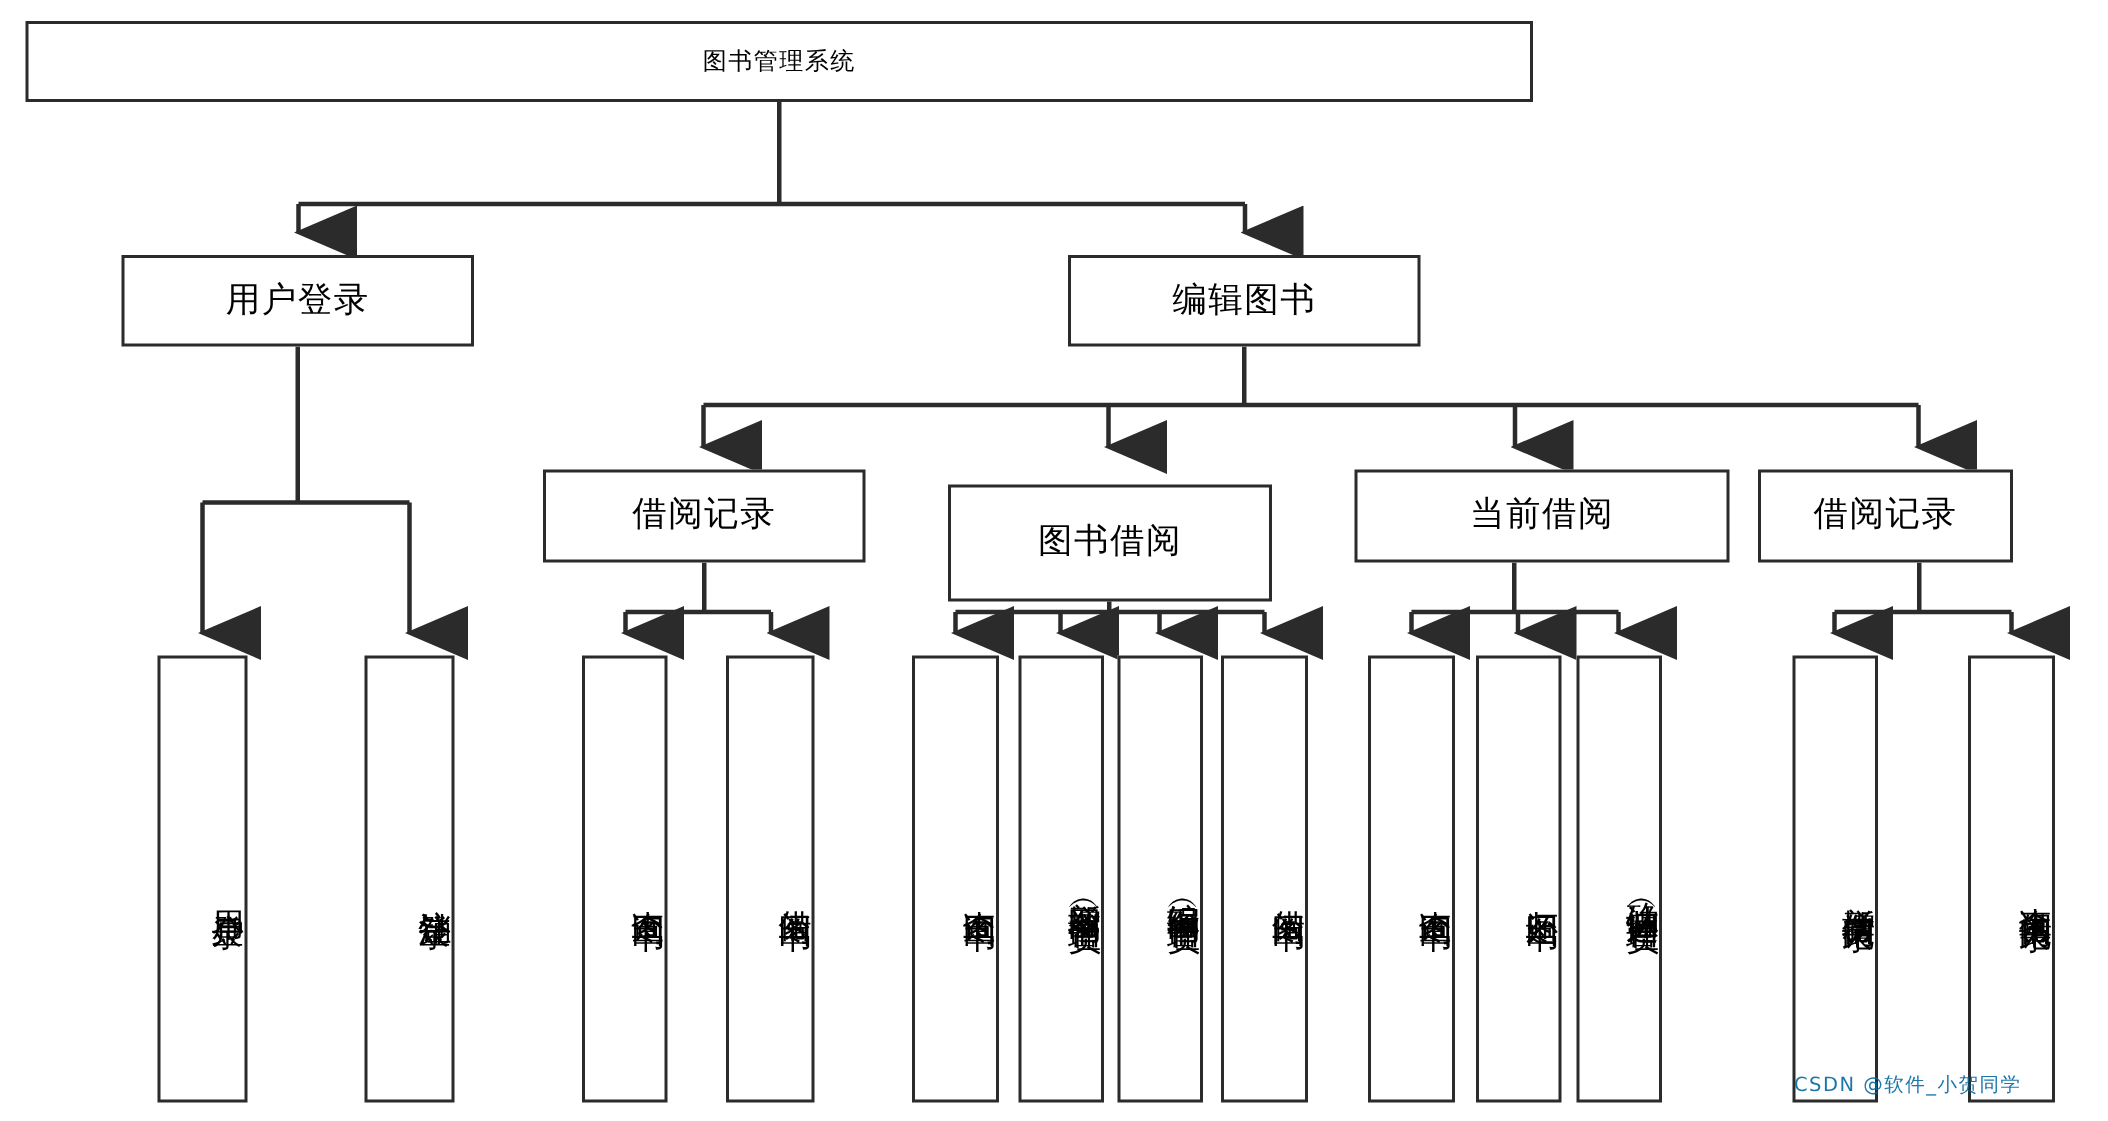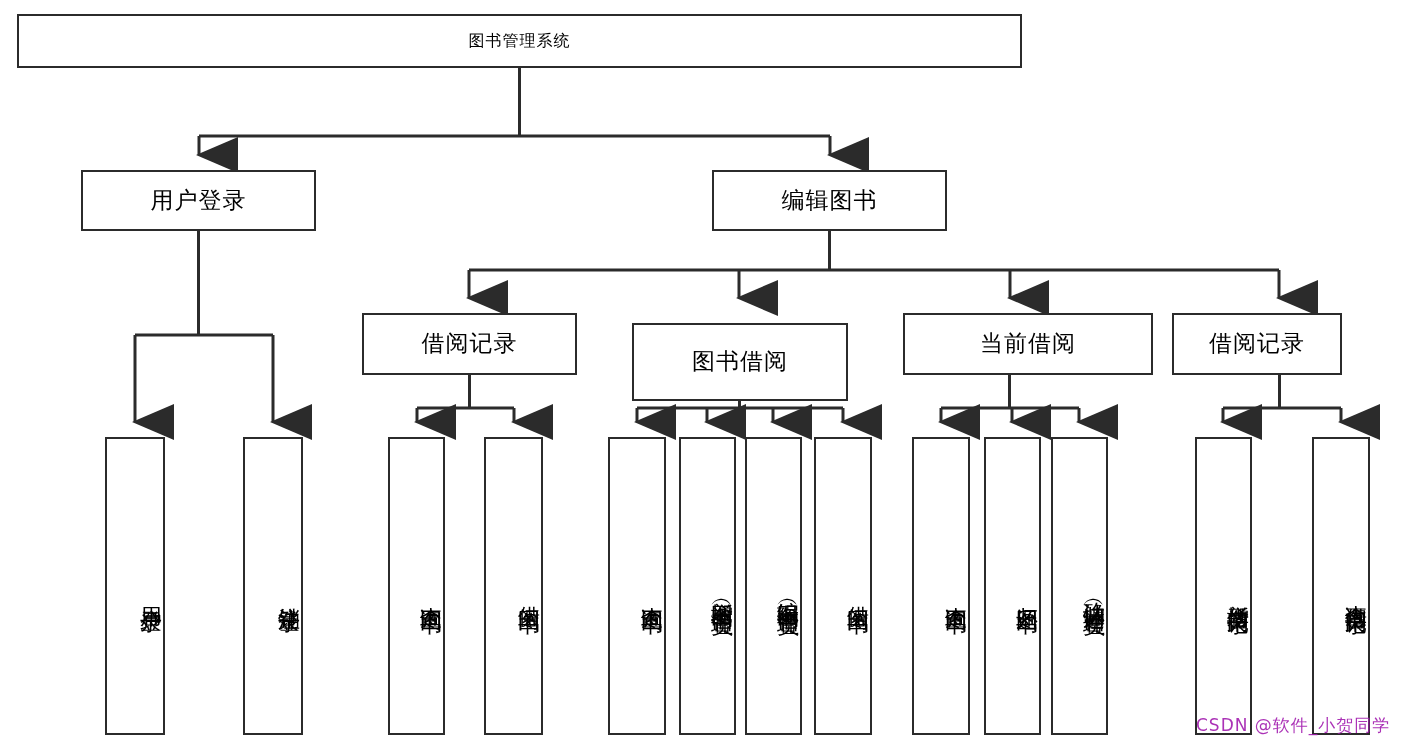--- a/index.html
+++ b/index.html
@@ -48,22 +48,22 @@
     padding-top:14px;
     line-height:1.05;
   }
   .node.vert .vlabel{
     writing-mode:vertical-rl;
     text-orientation:upright;
     display:block;
   }
   .watermark{
     position:absolute;
-    font-size:17px;
-    color:#a21caf;
+    font-size:13px;
+    color:#0369a1;
     letter-spacing:1px;
     white-space:nowrap;
     opacity:.9;
   }
 </style>
 </head>
 <body>
 
 <div id="canvas">
 

